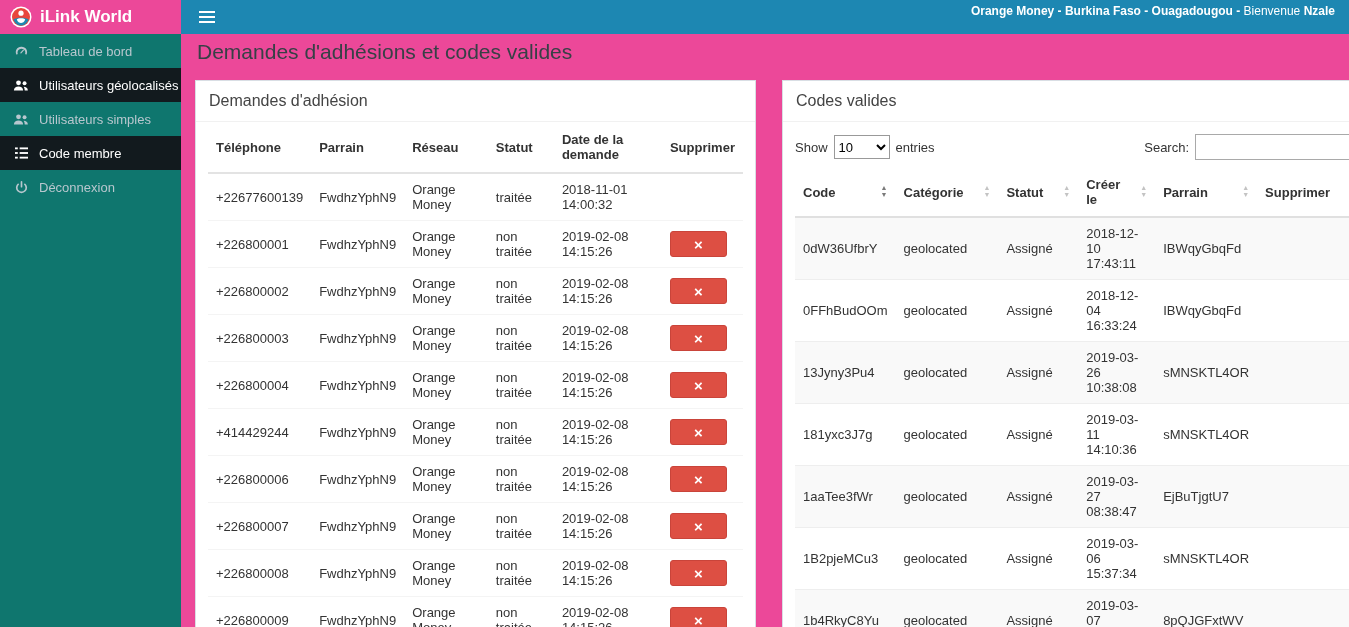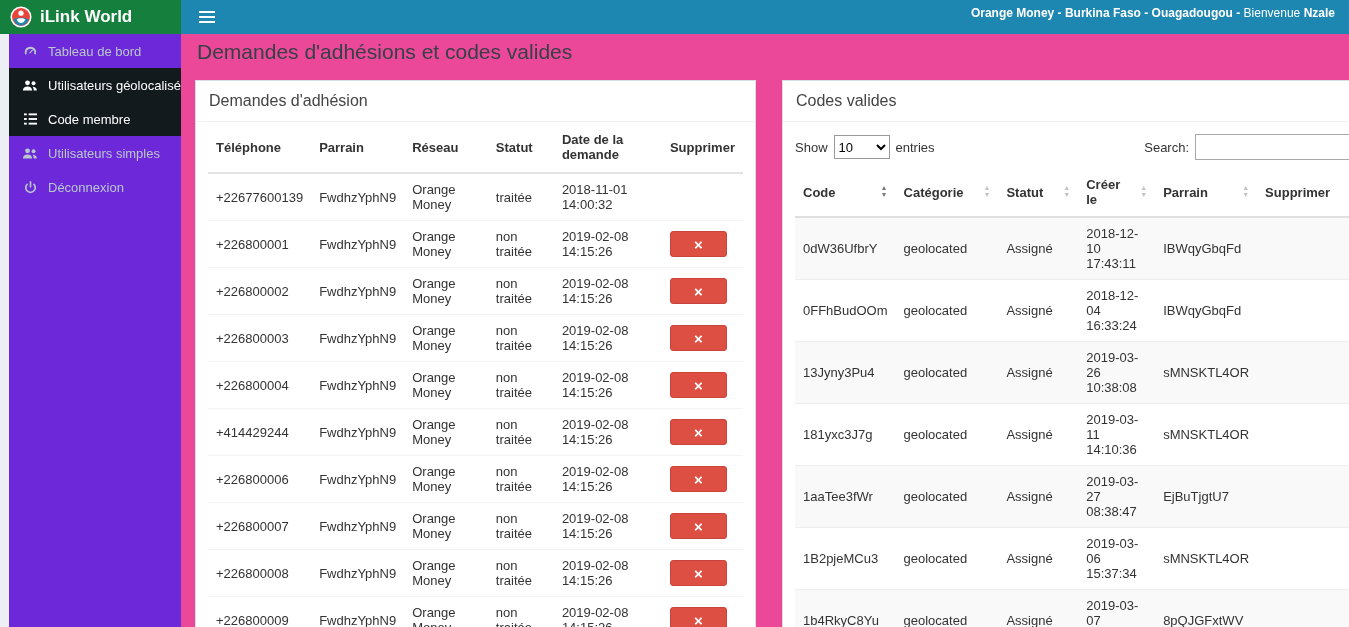--- a/index.html
+++ b/index.html
@@ -1,29 +1,29 @@
 <!DOCTYPE html>
 <html><head>
 <meta charset="utf-8">
 <style>
   *{box-sizing:border-box;margin:0;padding:0}
   html,body{width:1349px;height:627px;overflow:hidden;background:#ecf0f5;
     font-family:"Liberation Sans","DejaVu Sans",sans-serif;font-size:14px;color:#333}
 
   
   .topbar{position:fixed;top:0;left:0;width:100%;height:34px;display:flex;z-index:10}
-  .brand{width:181px;background:#15803d;color:#fff;display:flex;align-items:center;gap:8px;
+  .brand{width:181px;background:#ec4899;color:#fff;display:flex;align-items:center;gap:8px;
     padding:0 10px;font-size:17px;font-weight:bold;flex:0 0 181px}
-  .nav{flex:1;background:#1d87b2;display:flex;align-items:flex-end;justify-content:space-between;padding:14px 14px}
+  .nav{flex:1;background:#1d87b2;display:flex;align-items:flex-start;justify-content:space-between;padding:4px 14px}
   .hamburger{cursor:pointer;display:flex;align-items:center;height:100%;padding:0 4px}
   .welcome{color:#fff;font-size:12px;font-weight:bold;white-space:nowrap}
   .welcome .light{font-weight:normal}
 
   
-  .sidebar{position:fixed;top:34px;left:9px;width:203px;height:calc(100% - 34px);background:#6d28d9}
+  .sidebar{position:fixed;top:34px;left:0;width:203px;height:calc(100% - 34px);background:#0f766e}
   .side-item{height:34px;display:flex;align-items:center;gap:10px;padding:0 13px;
     color:#b8c7ce;font-size:13px;cursor:pointer}
   .side-item.active{background:#121a1e;color:#fff}
   .side-item .sicon{width:16px;display:flex;justify-content:center;align-items:center}
 
   
   .content{position:fixed;left:181px;top:34px;right:0;bottom:0;background:#ec4899;
     padding:0 14px;overflow:hidden}
   .page-title{font-size:21px;color:#374046;font-weight:400;margin:6px 2px 16px}
   .panels{display:flex;gap:26px;align-items:flex-start}
@@ -105,46 +105,46 @@
         <span class="sicon">
           <svg width="16" height="13" viewBox="0 0 18 14" fill="currentColor">
             <circle cx="6.2" cy="4" r="2.7"></circle>
             <path d="M1 12.5c0-2.7 2.3-4.3 5.2-4.3s5.2 1.6 5.2 4.3z"></path>
             <circle cx="13" cy="4.4" r="2.2"></circle>
             <path d="M12 8.4c2.6 0 4.7 1.4 4.7 4.1h-3.5c0-1.6-.4-3-1.2-4.1z"></path>
           </svg>
         </span>
         <span>Utilisateurs géolocalisés</span>
       </div>
+      <div class="side-item">
+        <span class="sicon">
+          <svg width="16" height="13" viewBox="0 0 18 14" fill="currentColor">
+            <circle cx="6.2" cy="4" r="2.7"></circle>
+            <path d="M1 12.5c0-2.7 2.3-4.3 5.2-4.3s5.2 1.6 5.2 4.3z"></path>
+            <circle cx="13" cy="4.4" r="2.2"></circle>
+            <path d="M12 8.4c2.6 0 4.7 1.4 4.7 4.1h-3.5c0-1.6-.4-3-1.2-4.1z"></path>
+          </svg>
+        </span>
+        <span>Utilisateurs simples</span>
+      </div>
       <div class="side-item active">
         <span class="sicon">
           <svg width="13" height="12" viewBox="0 0 14 12" fill="currentColor">
             <rect width="3" height="2"></rect>
             <rect x="5" width="9" height="2"></rect>
             <rect y="5" width="3" height="2"></rect>
             <rect x="5" y="5" width="9" height="2"></rect>
             <rect y="10" width="3" height="2"></rect>
             <rect x="5" y="10" width="9" height="2"></rect>
           </svg>
         </span>
         <span>Code membre</span>
       </div>
       <div class="side-item">
         <span class="sicon">
-          <svg width="16" height="13" viewBox="0 0 18 14" fill="currentColor">
-            <circle cx="6.2" cy="4" r="2.7"></circle>
-            <path d="M1 12.5c0-2.7 2.3-4.3 5.2-4.3s5.2 1.6 5.2 4.3z"></path>
-            <circle cx="13" cy="4.4" r="2.2"></circle>
-            <path d="M12 8.4c2.6 0 4.7 1.4 4.7 4.1h-3.5c0-1.6-.4-3-1.2-4.1z"></path>
-          </svg>
-        </span>
-        <span>Utilisateurs simples</span>
-      </div>
-      <div class="side-item">
-        <span class="sicon">
           <svg width="13" height="13" viewBox="0 0 14 14" fill="currentColor">
             <rect x="6.1" y="0" width="1.8" height="7" rx=".9"></rect>
             <path d="M3.4 2.3a6 6 0 1 0 7.2 0l-1 1.5a4.2 4.2 0 1 1-5.2 0z"></path>
           </svg>
         </span>
         <span>Déconnexion</span>
       </div>
     </nav>
 </aside>
 

